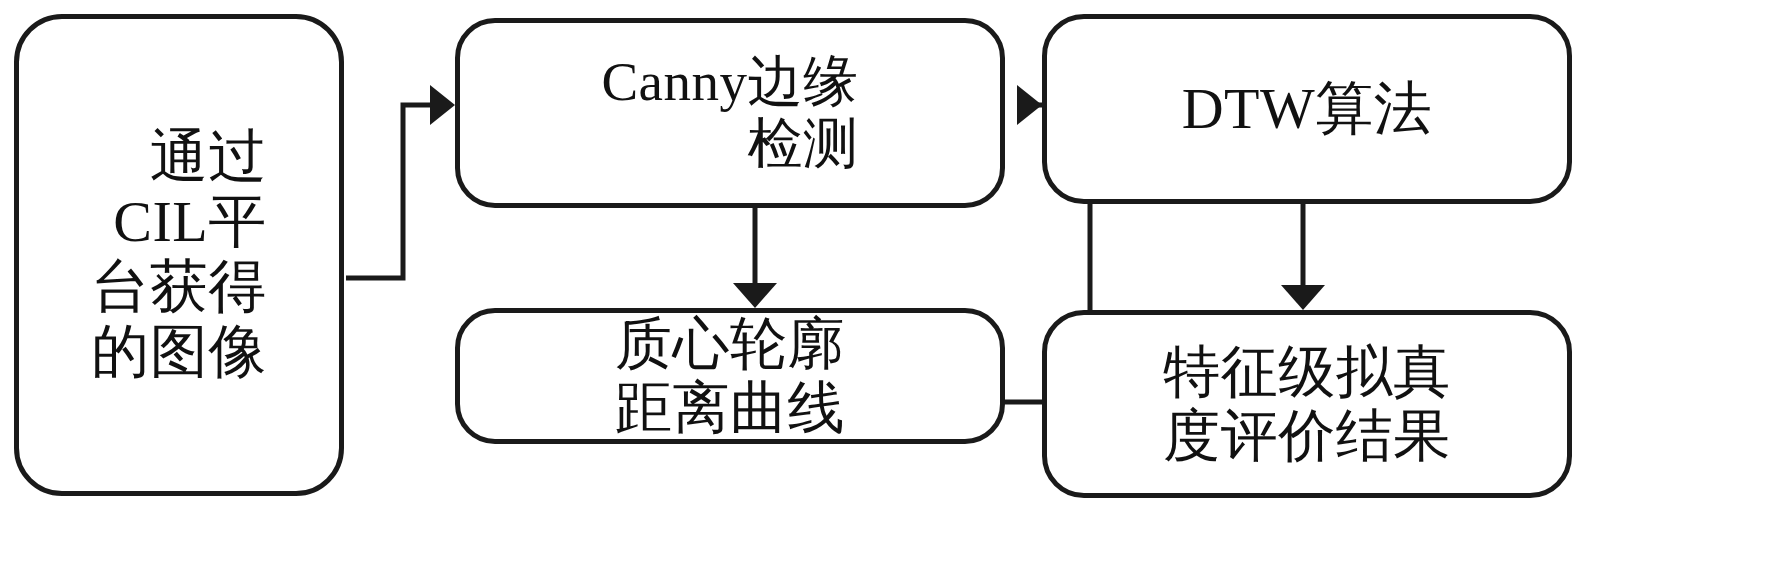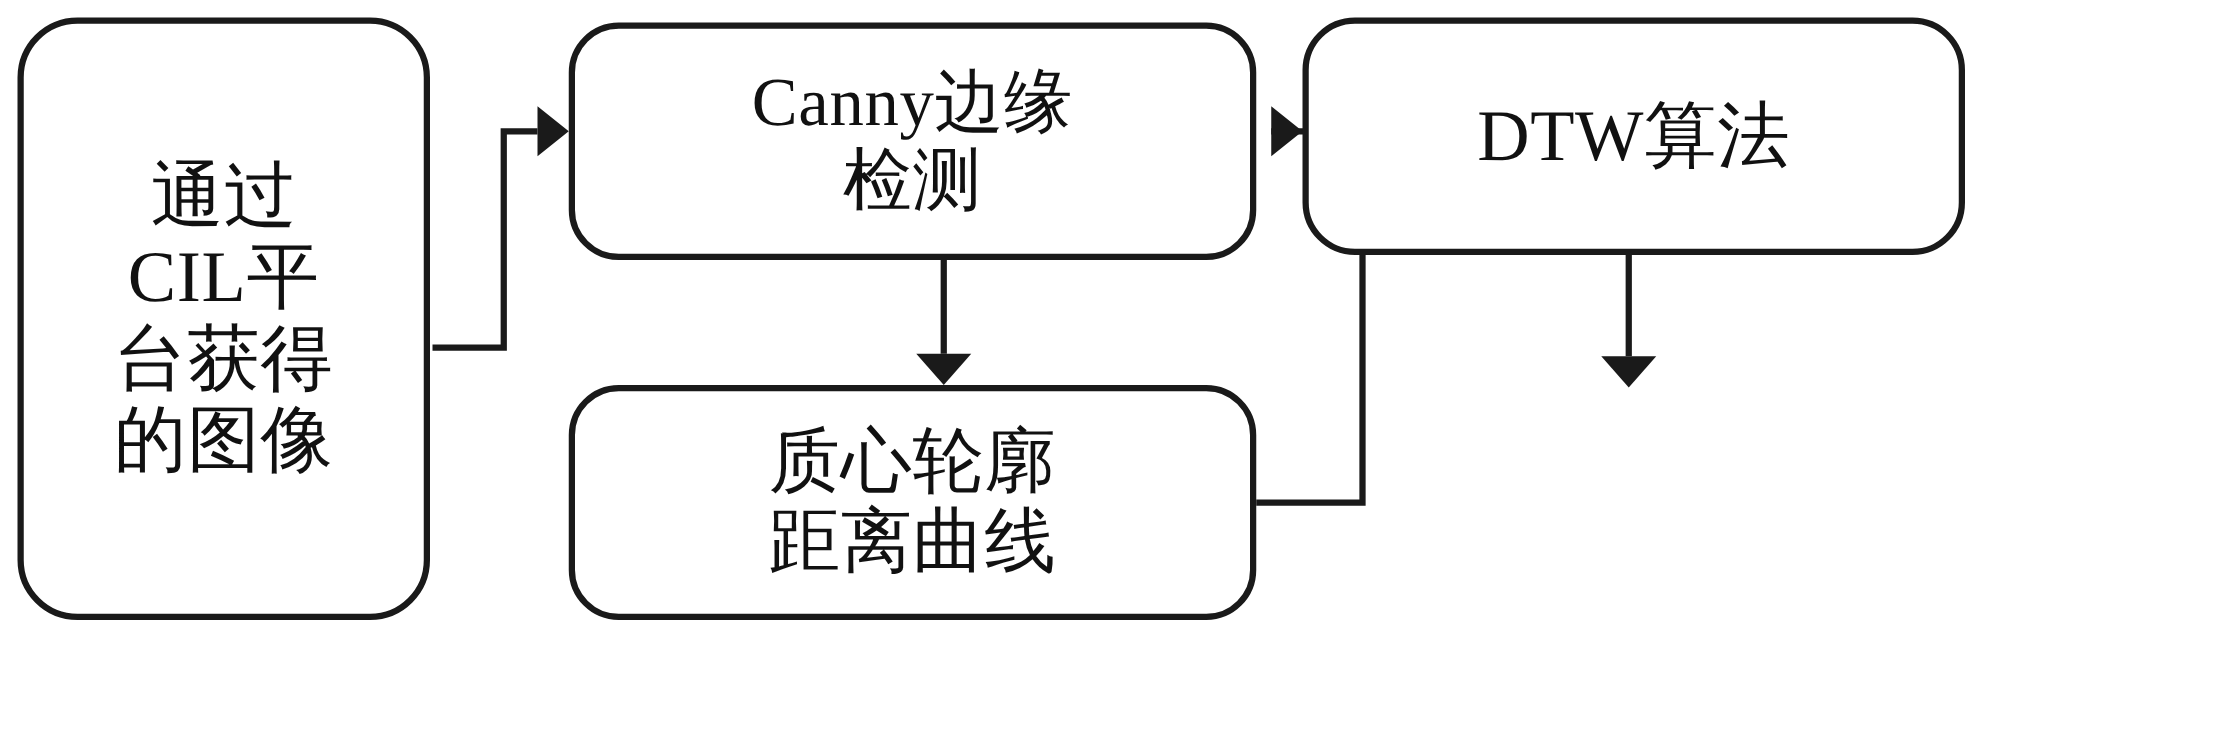--- a/index.html
+++ b/index.html
@@ -12,21 +12,21 @@
     font-family:"Liberation Serif","DejaVu Serif",serif;
   }
   .node{
     position:absolute;
     box-sizing:border-box;
     border:5px solid #1a1a1a;
     background:#ffffff;
     display:flex;
     align-items:center;
     justify-content:center;
-    text-align:center;
+    text-align:right;
     color:#111111;
     line-height:1.12;
     white-space:pre-line;
     letter-spacing:0.5px;
   }
   #node-source{
     left:14px; top:14px; width:330px; height:482px;
     border-radius:48px;
     font-size:58px;
   }
@@ -34,21 +34,21 @@
     left:455px; top:18px; width:550px; height:190px;
     border-radius:40px;
     font-size:55px;
   }
   #node-dtw{
     left:1042px; top:14px; width:530px; height:190px;
     border-radius:42px;
     font-size:58px;
   }
   #node-contour{
-    left:455px; top:308px; width:550px; height:188px;
+    left:455px; top:308px; width:550px; height:136px;
     border-radius:40px;
     font-size:57px;
   }
   #node-result{
     left:1042px; top:310px; width:530px; height:188px;
     border-radius:42px;
     font-size:57px;
   }
   svg#edges{
     position:absolute;
@@ -103,14 +103,16 @@
 的图像</div>
 
   <div class="node" id="node-canny">Canny边缘
 检测</div>
 
   <div class="node" id="node-dtw">DTW算法</div>
 
   <div class="node" id="node-contour">质心轮廓
 距离曲线</div>
 
+  <div class="node" id="node-result">特征级拟真
+度评价结果</div>
 
 </div>
 
 </body></html>

